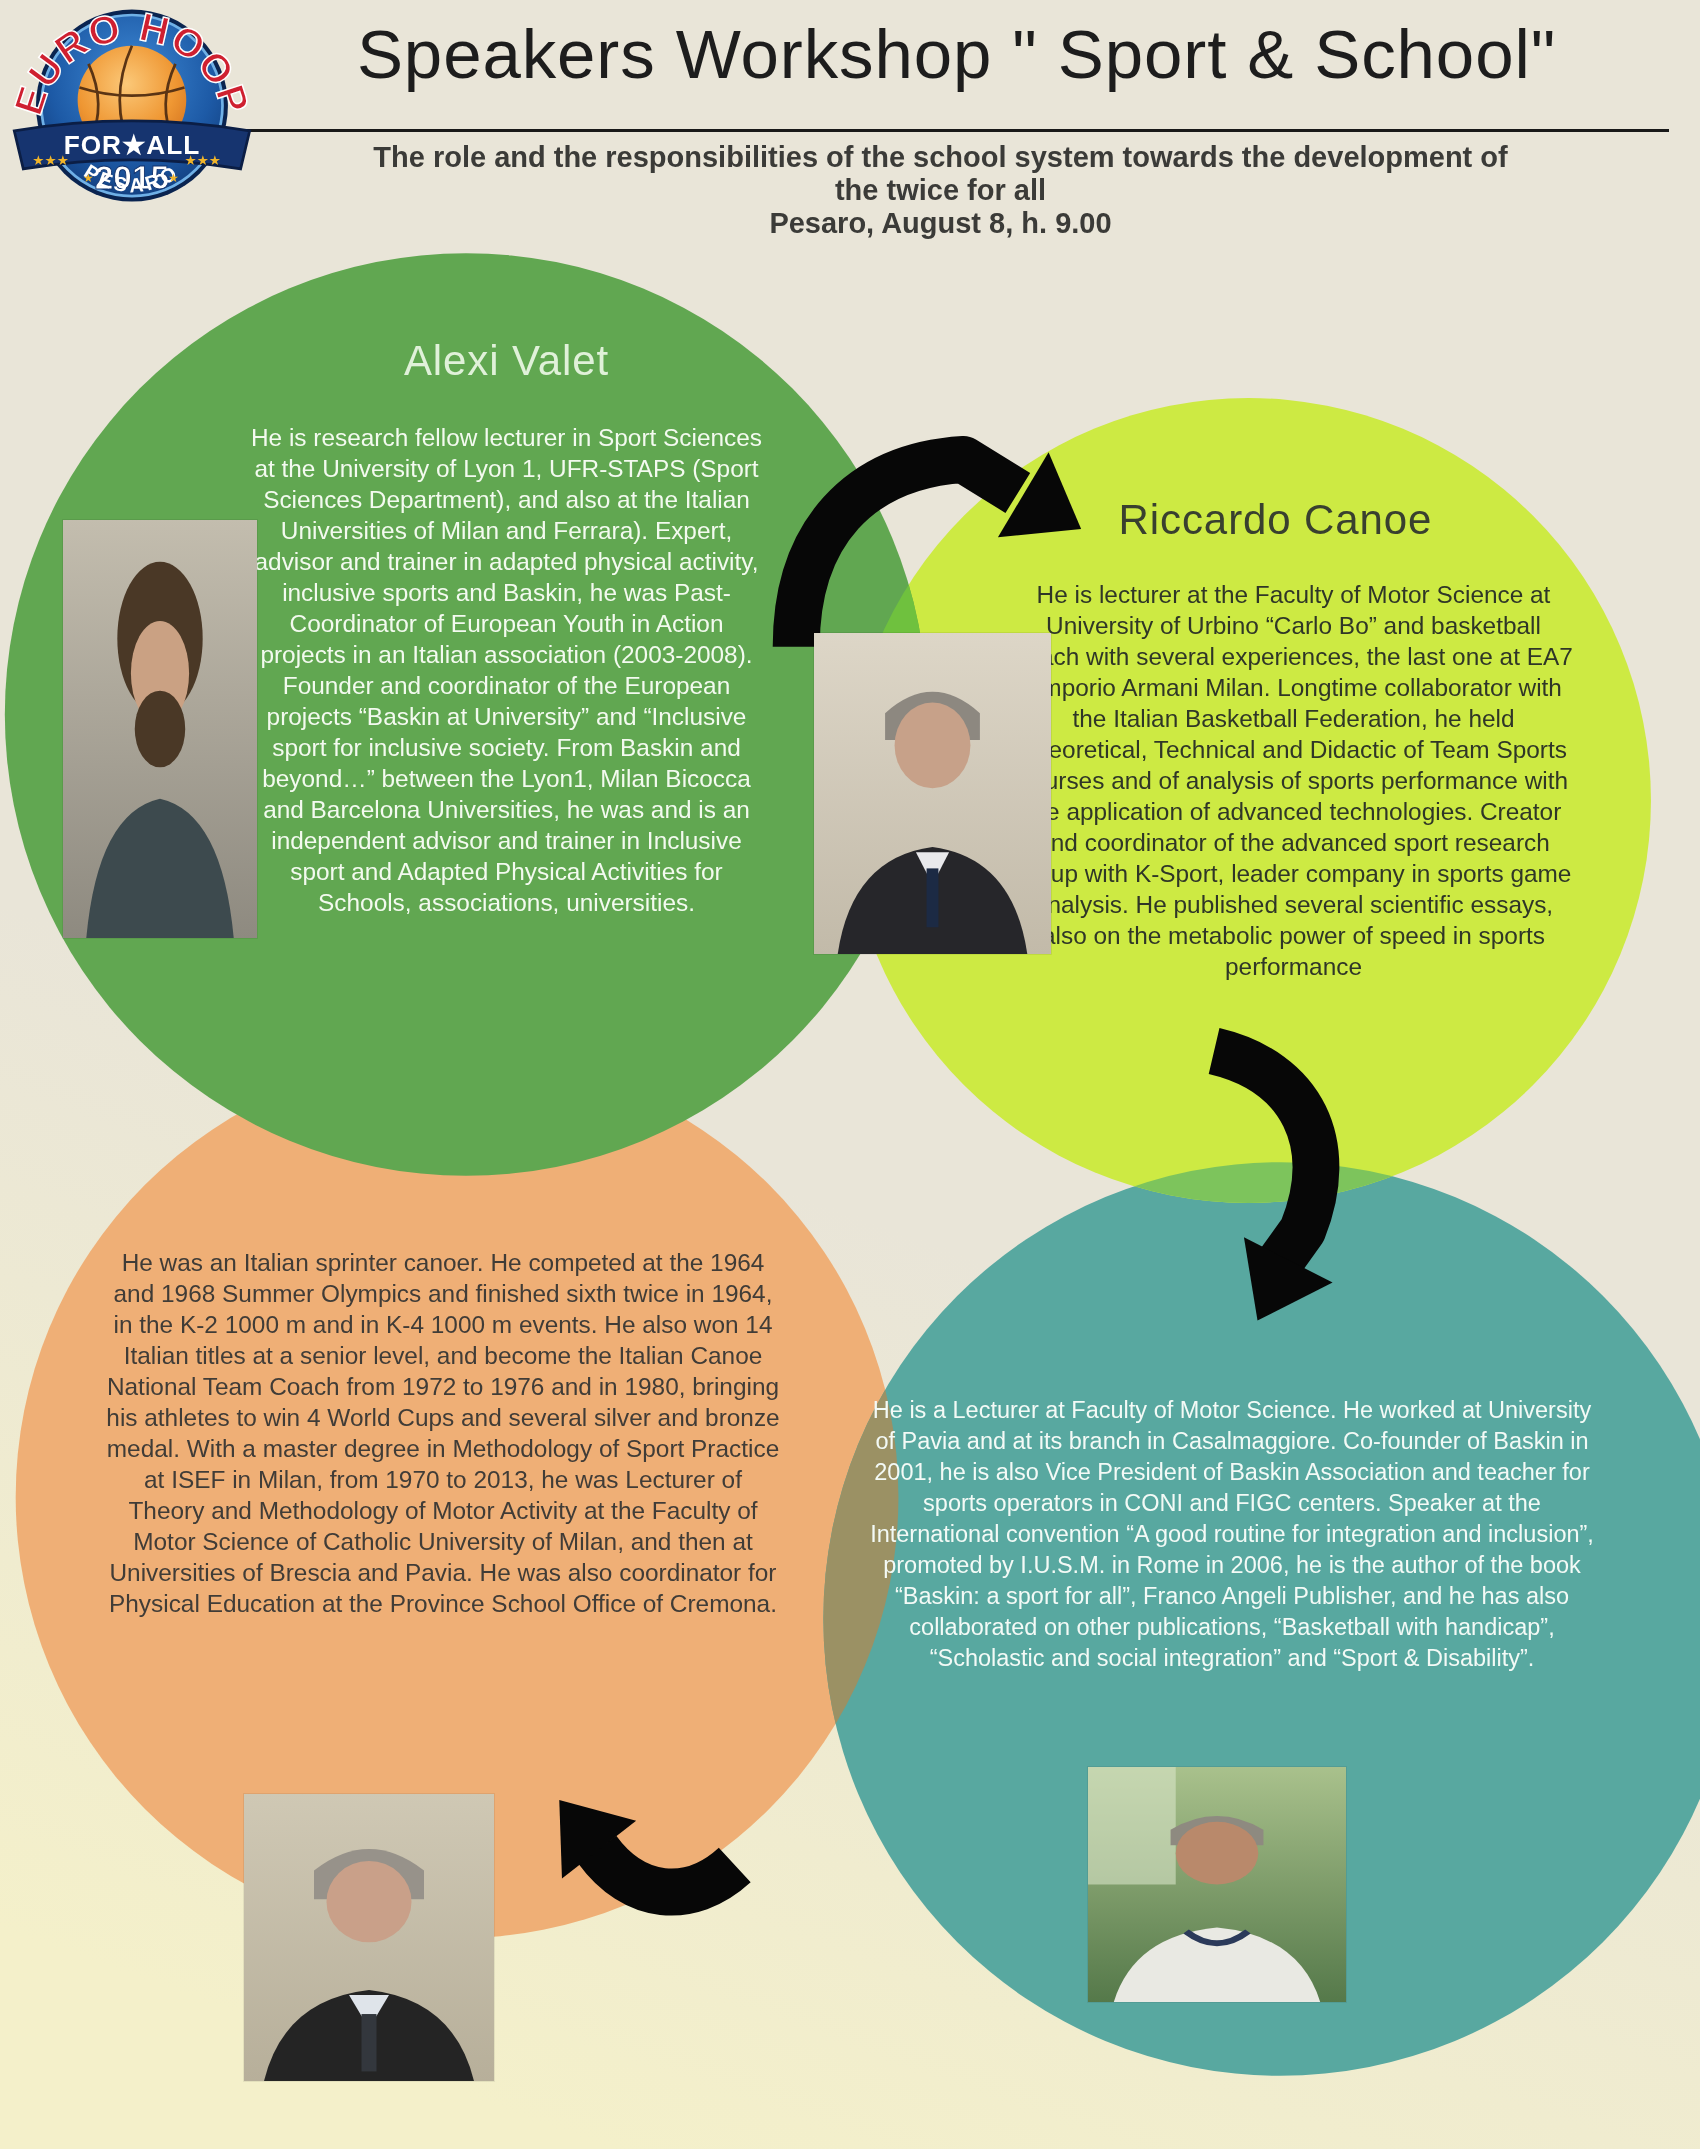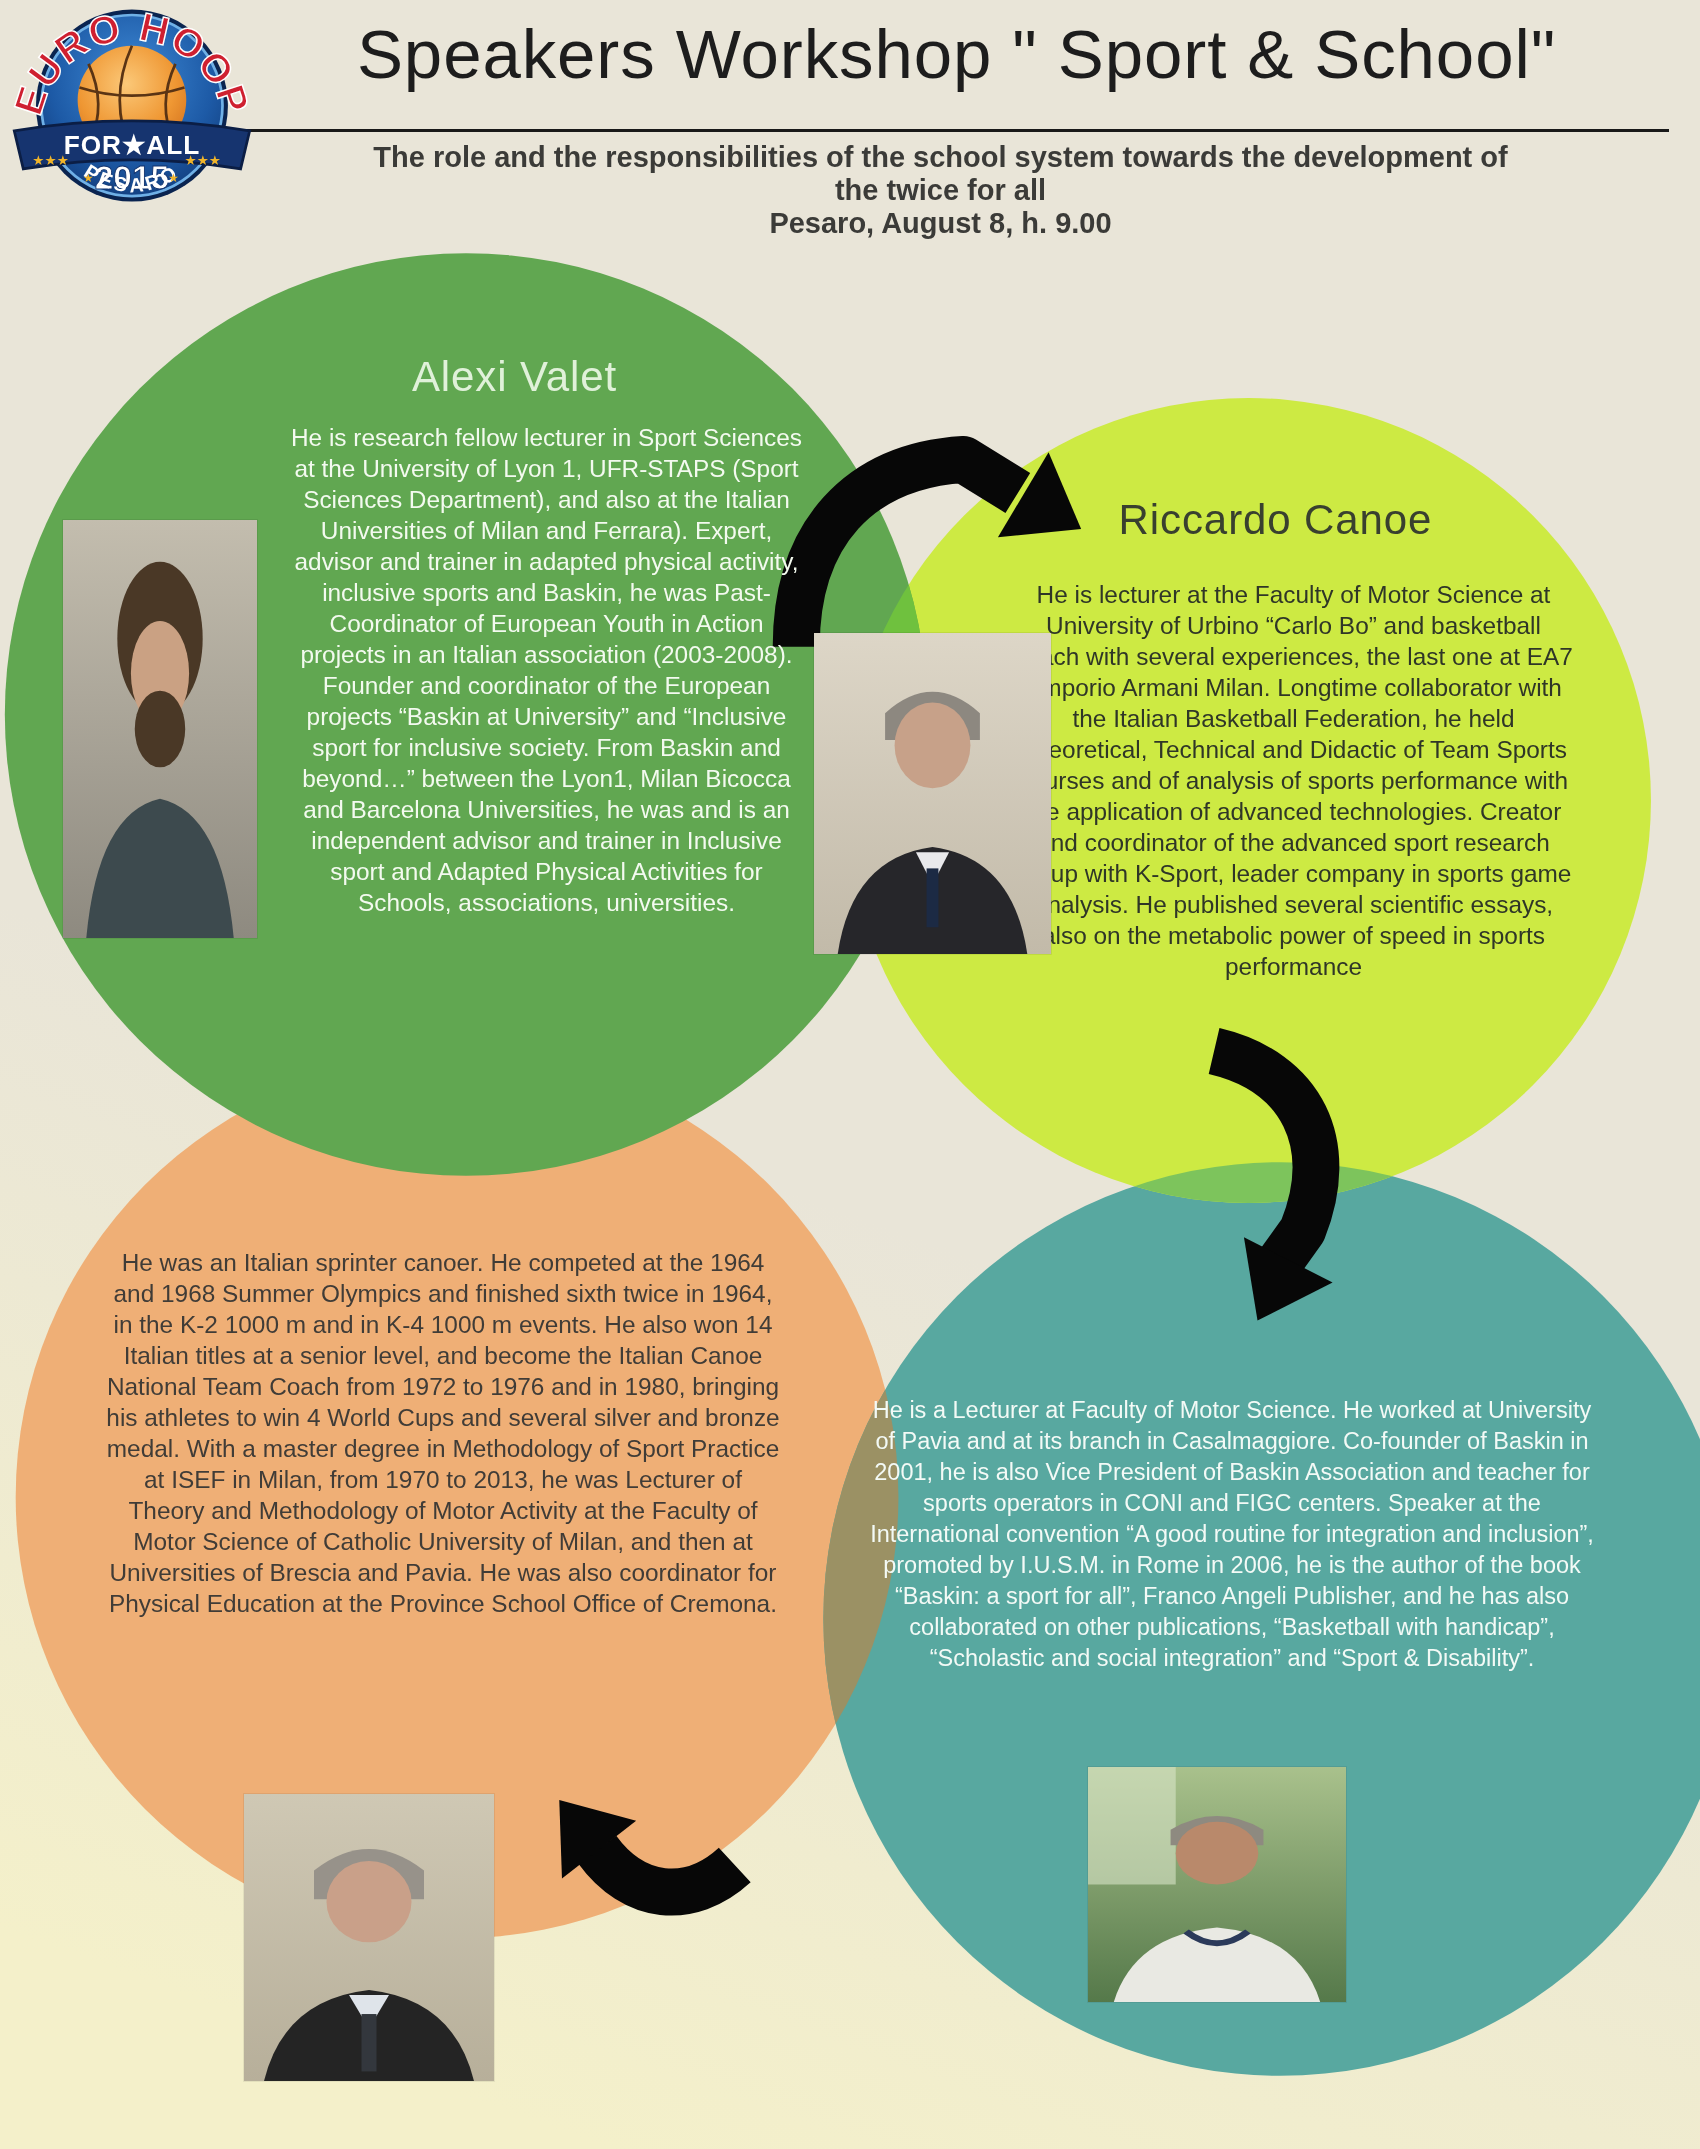--- a/index.html
+++ b/index.html
@@ -22,22 +22,22 @@
   #subtitle{
     left:208px;top:141px;width:1465px;text-align:center;
     font-weight:700;font-size:29px;line-height:33px;color:#3b3b38;
   }
   .speaker-name{
     text-align:center;font-size:42px;font-weight:400;letter-spacing:0.9px;
   }
   .speaker-bio{
     text-align:center;font-size:24.4px;line-height:31px;font-weight:400;
   }
-  #alexi-name{left:252px;top:337px;width:525px;color:#e0f1d9;margin-top:16px;}
-  #alexi-bio{left:244px;top:422px;width:525px;color:#f3faef;margin-left:40px;}
+  #alexi-name{left:244px;top:337px;width:525px;color:#e0f1d9;}
+  #alexi-bio{left:244px;top:422px;width:525px;color:#f3faef;}
   #riccardo-name{left:995px;top:496px;width:561px;color:#39402f;}
   #riccardo-bio{left:1013px;top:579px;width:561px;color:#2f3627;}
   #cesare-name{left:109px;top:1172px;width:669px;color:#3e3a35;font-size:45px;}
   #cesare-bio{left:104px;top:1247px;width:678px;color:#403c37;}
   #fausto-name{left:896px;top:1303px;width:760px;color:#d7eae5;}
   #fausto-bio{left:861px;top:1395px;width:742px;color:#f3faf6;font-size:23.5px;}
   .photo{z-index:2;box-shadow:0 0 0 0.9px rgba(0,0,0,0.08);}
   .photo svg{display:block;width:100%;height:100%;}
   #photo-alexi{left:63px;top:520px;width:194px;height:418px;}
   #photo-riccardo{left:814px;top:633px;width:237px;height:321px;}

